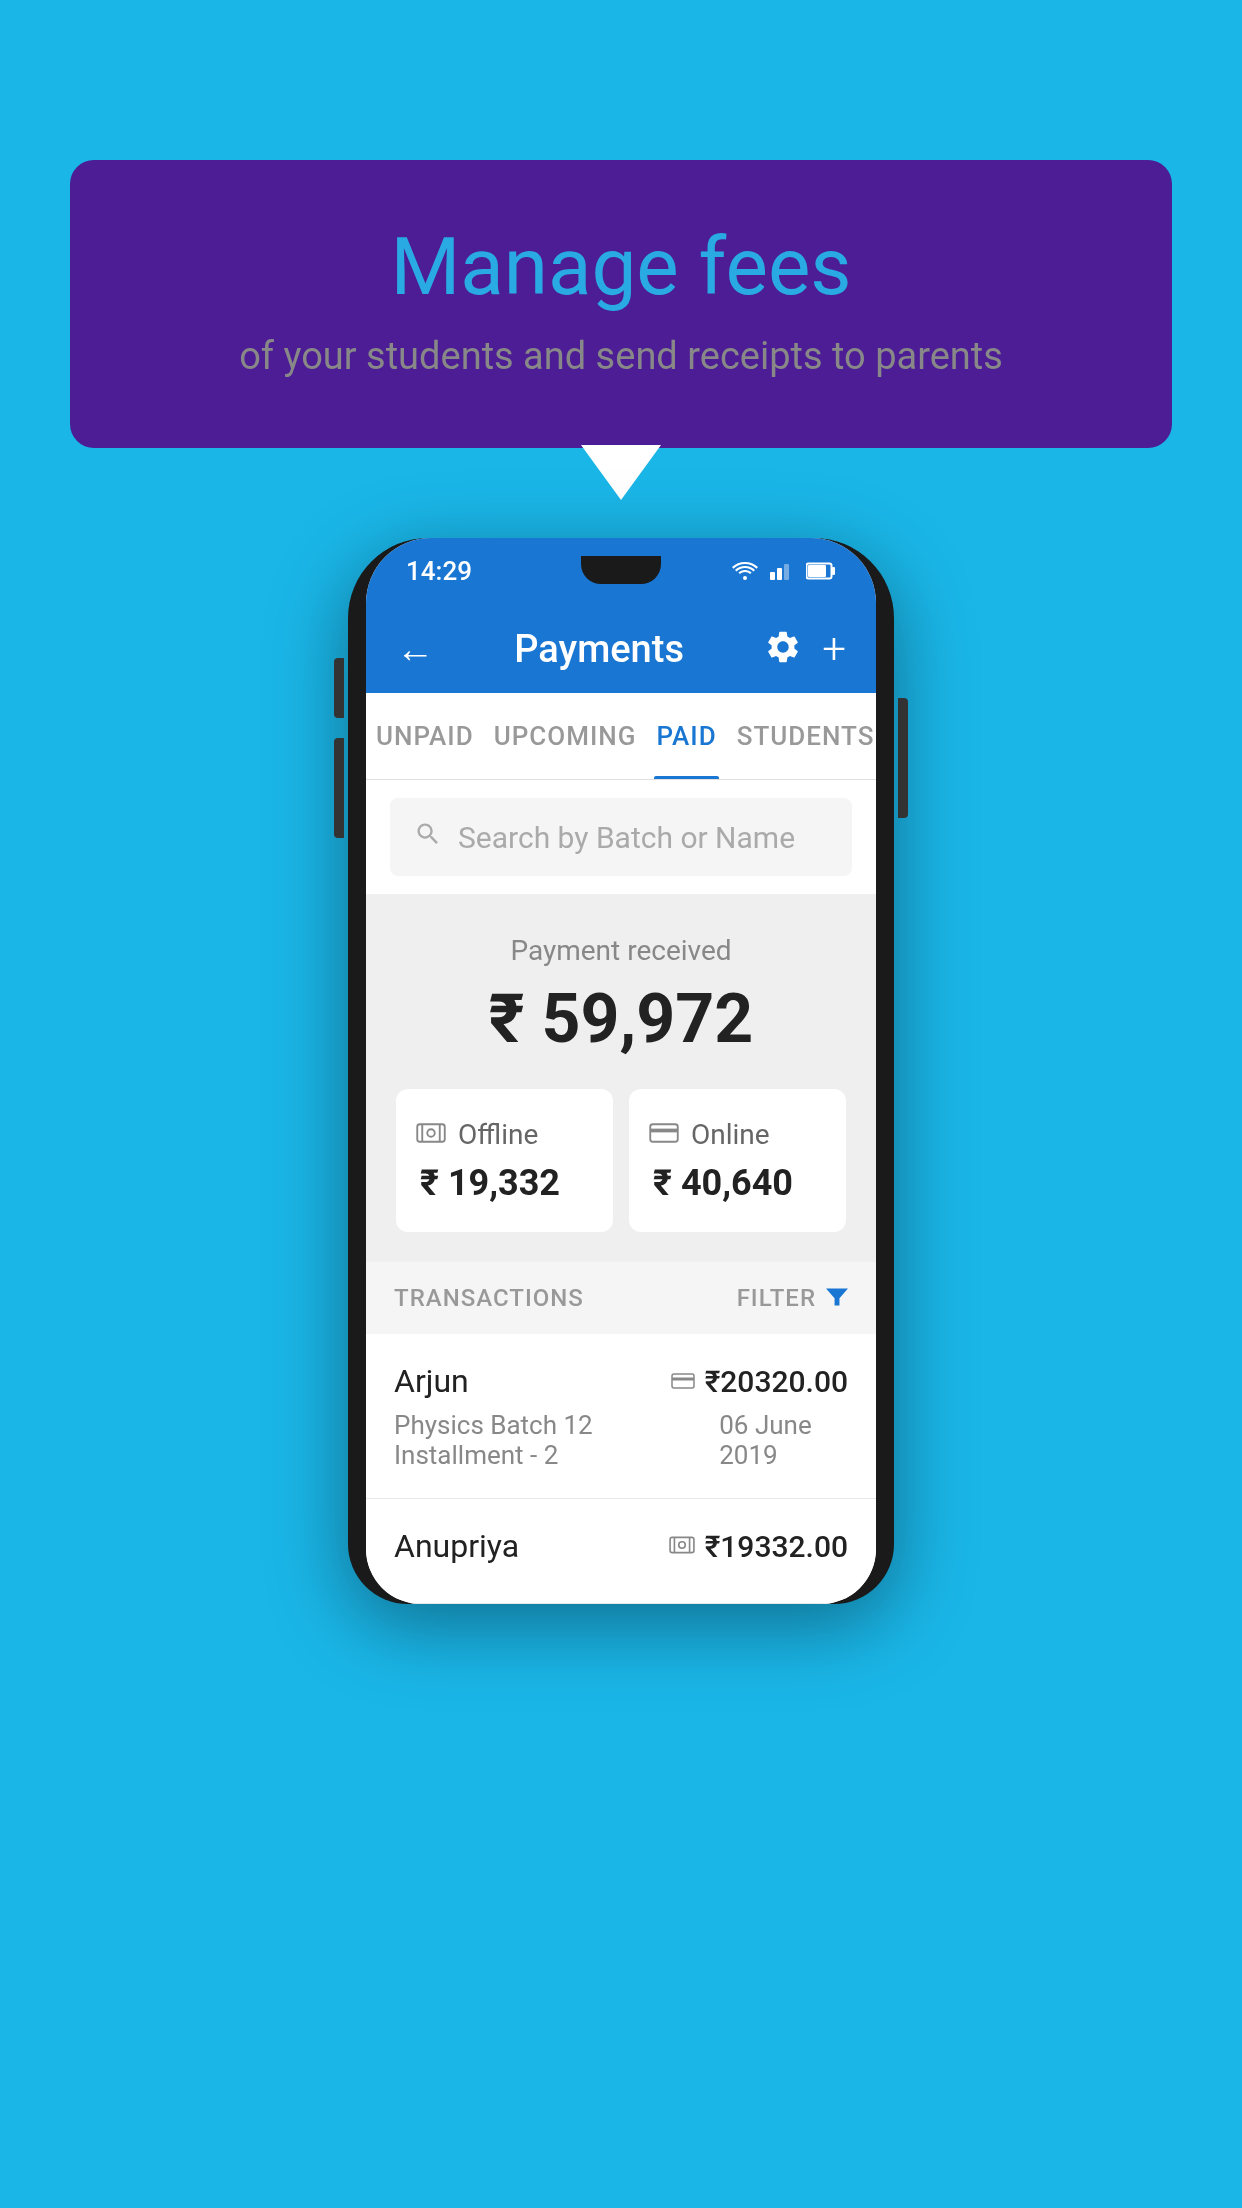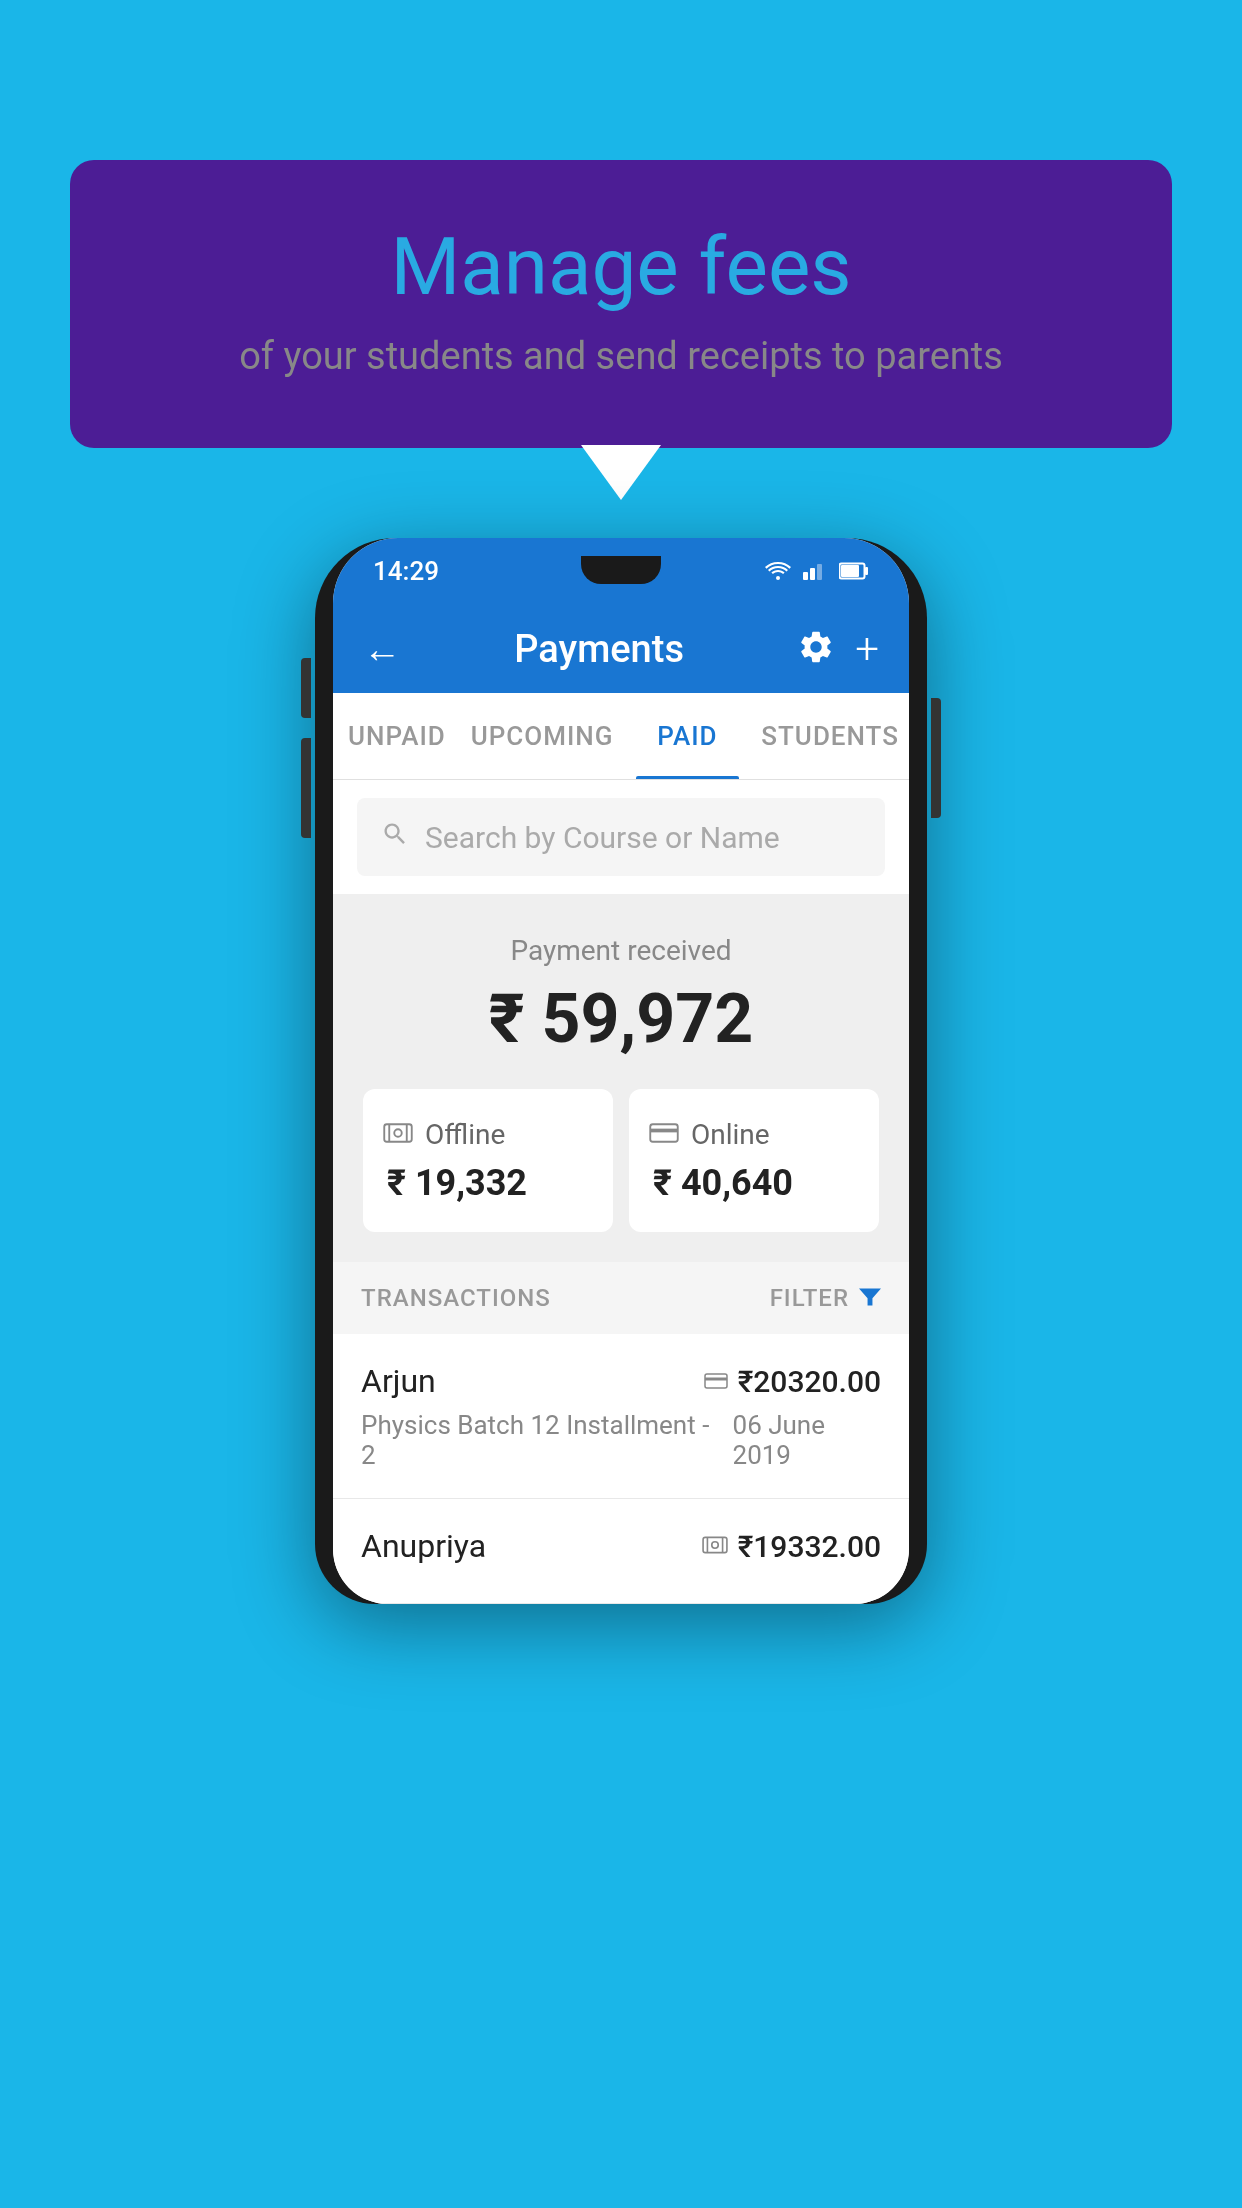--- a/index.html
+++ b/index.html
@@ -58,21 +58,21 @@
       left: 90px;
       right: 90px;
       bottom: 0;
     }
 
     .phone-frame {
       background: #1a1a1a;
       border-radius: 80px 80px 60px 60px;
       padding: 0;
       position: relative;
-      width: 612px;
+      width: 546px;
       margin: 0 auto;
       box-shadow: 0 20px 80px rgba(0,0,0,0.4);
     }
 
     .phone-inner {
       border-radius: 65px 65px 55px 55px;
       overflow: hidden;
       background: #f0f0f0;
       margin: 18px;
     }
@@ -448,21 +448,21 @@
         <div class="tab">STUDENTS</div>
       </div>
 
       <div class="search-container">
         <div class="search-bar">
           <span class="search-icon">
             <svg width="28" height="28" viewBox="0 0 24 24" fill="#aaa">
               <path d="M15.5 14h-.79l-.28-.27C15.41 12.59 16 11.11 16 9.5 16 5.91 13.09 3 9.5 3S3 5.91 3 9.5 5.91 16 9.5 16c1.61 0 3.09-.59 4.23-1.57l.27.28v.79l5 4.99L20.49 19l-4.99-5zm-6 0C7.01 14 5 11.99 5 9.5S7.01 5 9.5 5 14 7.01 14 9.5 11.99 14 9.5 14z"></path>
             </svg>
           </span>
-          <span class="search-placeholder">Search by Course or Name</span>
+          <span class="search-placeholder">Search by Batch or Name</span>
         </div>
       </div>
 
       <div class="payment-received">
         <div class="payment-label">Payment received</div>
         <div class="payment-amount">₹ 59,972</div>
 
         <div class="payment-cards">
 
           <div class="payment-card">

